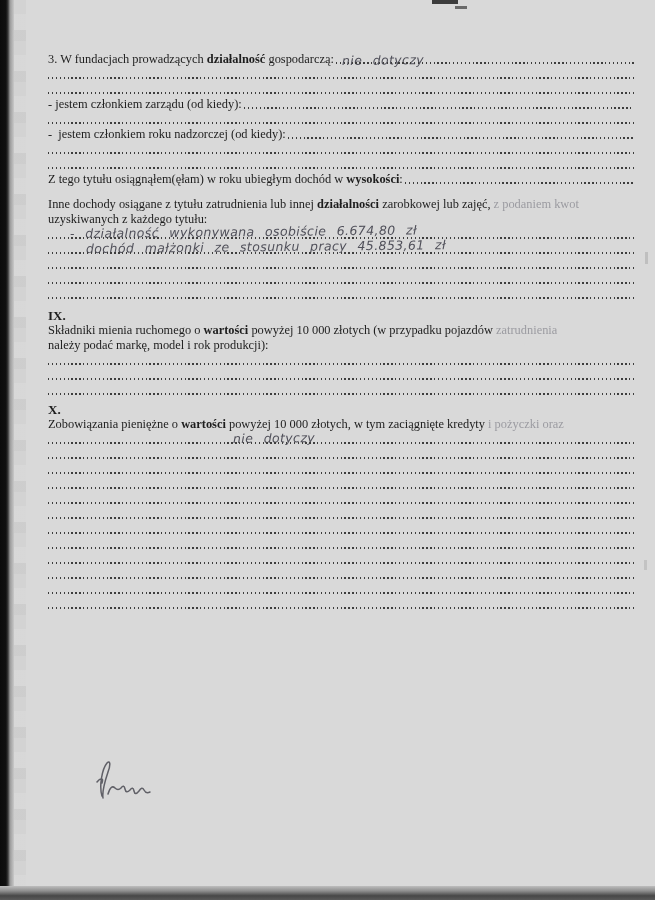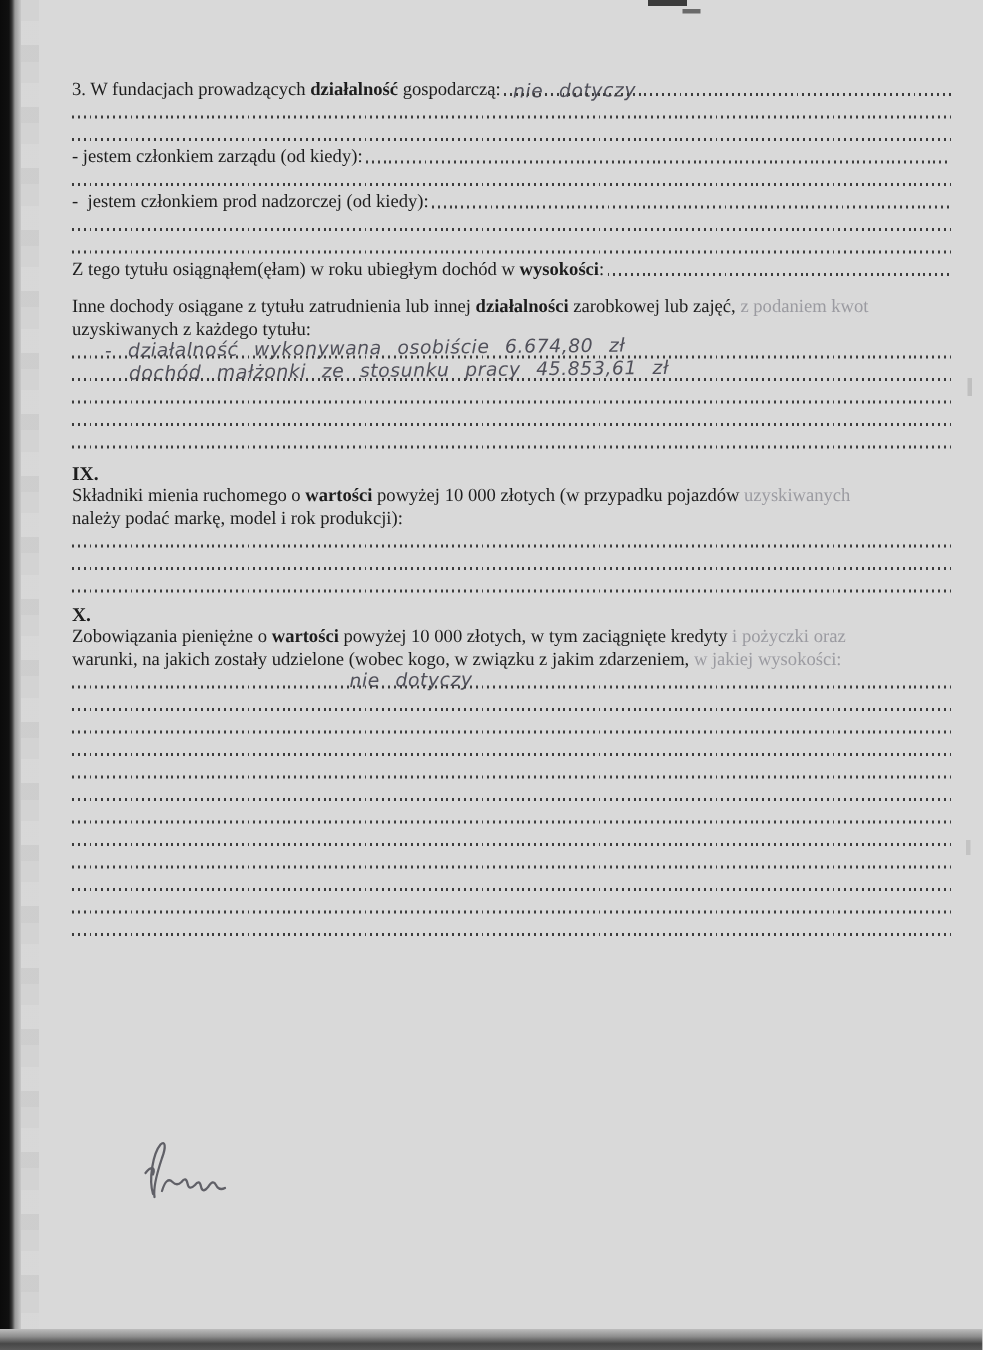--- a/index.html
+++ b/index.html
@@ -58,21 +58,21 @@
     </span>
   </div>
   <div class="dotrow"></div>
   <div class="dotrow"></div>
   <div class="row">
     <span class="txt">- jestem członkiem zarządu (od kiedy):</span>
     <span class="leader"></span>
   </div>
   <div class="dotrow"></div>
   <div class="row">
-    <span class="txt">-  jestem członkiem prod nadzorczej (od kiedy):</span>
+    <span class="txt">-  jestem członkiem roku nadzorczej (od kiedy):</span>
     <span class="leader"></span>
   </div>
   <div class="dotrow"></div>
   <div class="dotrow"></div>
   <div class="row">
     <span class="txt"><span>Z tego tytułu osiągnąłem(ęłam) w roku ubiegłym dochód w </span><b>wysokości</b><span>:</span></span>
     <span class="leader"></span>
   </div>
 
   <div class="gap10"></div>
@@ -90,37 +90,34 @@
     <span class="hw" style="left:38px;">dochód małżonki ze stosunku pracy 45.853,61 zł</span>
   </div>
   <div class="dotrow"></div>
   <div class="dotrow"></div>
   <div class="dotrow"></div>
 
   <div class="gap6"></div>
 
   <div class="heading">IX.</div>
   <div class="row">
-    <span class="txt"><span>Składniki mienia ruchomego o </span><b>wartości</b><span> powyżej 10 000 złotych (w przypadku pojazdów </span><span class="faded">uzyskiwanych</span></span>
+    <span class="txt"><span>Składniki mienia ruchomego o </span><b>wartości</b><span> powyżej 10 000 złotych (w przypadku pojazdów </span><span class="faded">zatrudnienia</span></span>
   </div>
   <div class="row">
     <span class="txt">należy podać markę, model i rok produkcji):</span>
   </div>
   <div class="dotrow"></div>
   <div class="dotrow"></div>
   <div class="dotrow"></div>
 
   <div class="gap4"></div>
 
   <div class="heading">X.</div>
   <div class="row">
     <span class="txt"><span>Zobowiązania pieniężne o </span><b>wartości</b><span> powyżej 10 000 złotych, w tym zaciągnięte kredyty </span><span class="faded">i pożyczki oraz</span></span>
-  </div>
-  <div class="row">
-    <span class="txt"><span>warunki, na jakich zostały udzielone (wobec kogo, w związku z jakim zdarzeniem, </span><span class="faded">w jakiej wysokości:</span></span>
   </div>
   <div class="dotrow">
     <span class="hw" style="left:185px;">nie dotyczy</span>
   </div>
   <div class="dotrow"></div>
   <div class="dotrow"></div>
   <div class="dotrow"></div>
   <div class="dotrow"></div>
   <div class="dotrow"></div>
   <div class="dotrow"></div>

